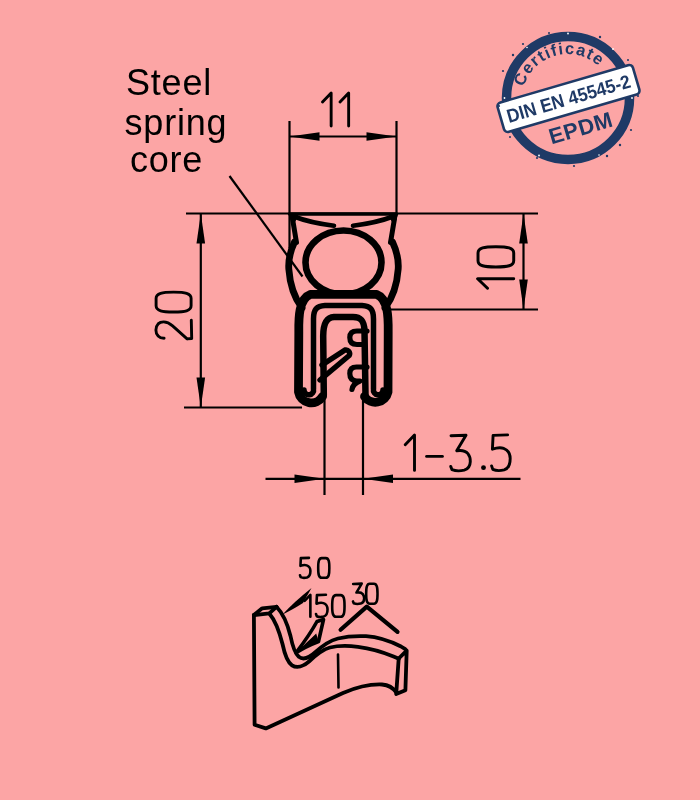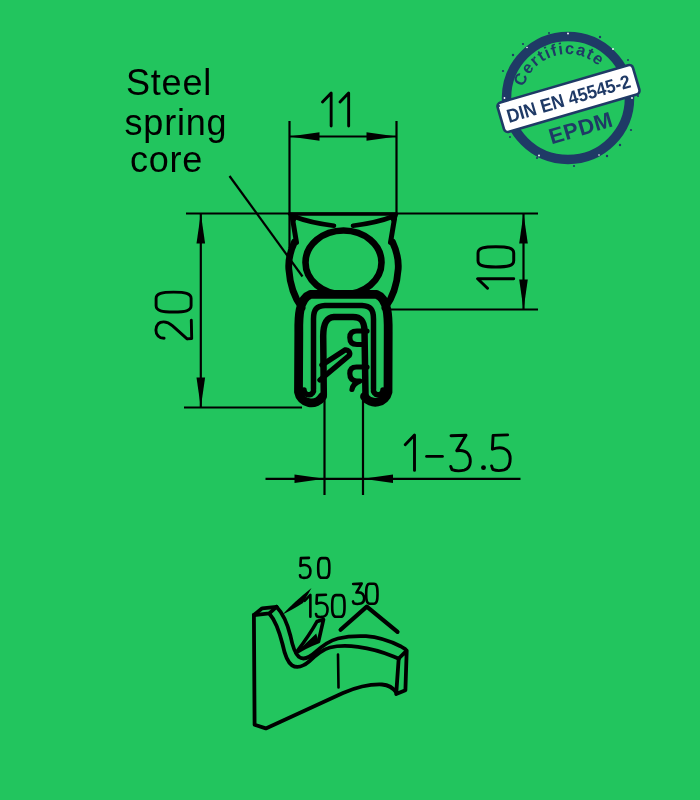--- a/index.html
+++ b/index.html
@@ -1,16 +1,16 @@
 <!DOCTYPE html>
 <html><head>
 <meta charset="utf-8">
 <style>
   html,body{margin:0;padding:0;background:#fff;}
-  .page{position:relative;width:700px;height:800px;background:#22c55e;overflow:hidden;
+  .page{position:relative;width:700px;height:800px;background:#fca5a5;overflow:hidden;
         font-family:"Liberation Sans", sans-serif;}
 </style>
 </head>
 <body>
 <div class="page">
 <svg width="700" height="800" viewBox="0 0 700 800">
 
   <g stroke="#000" stroke-width="2.2" fill="none">
 
     <line x1="186" y1="213.5" x2="538" y2="213.5"></line>

